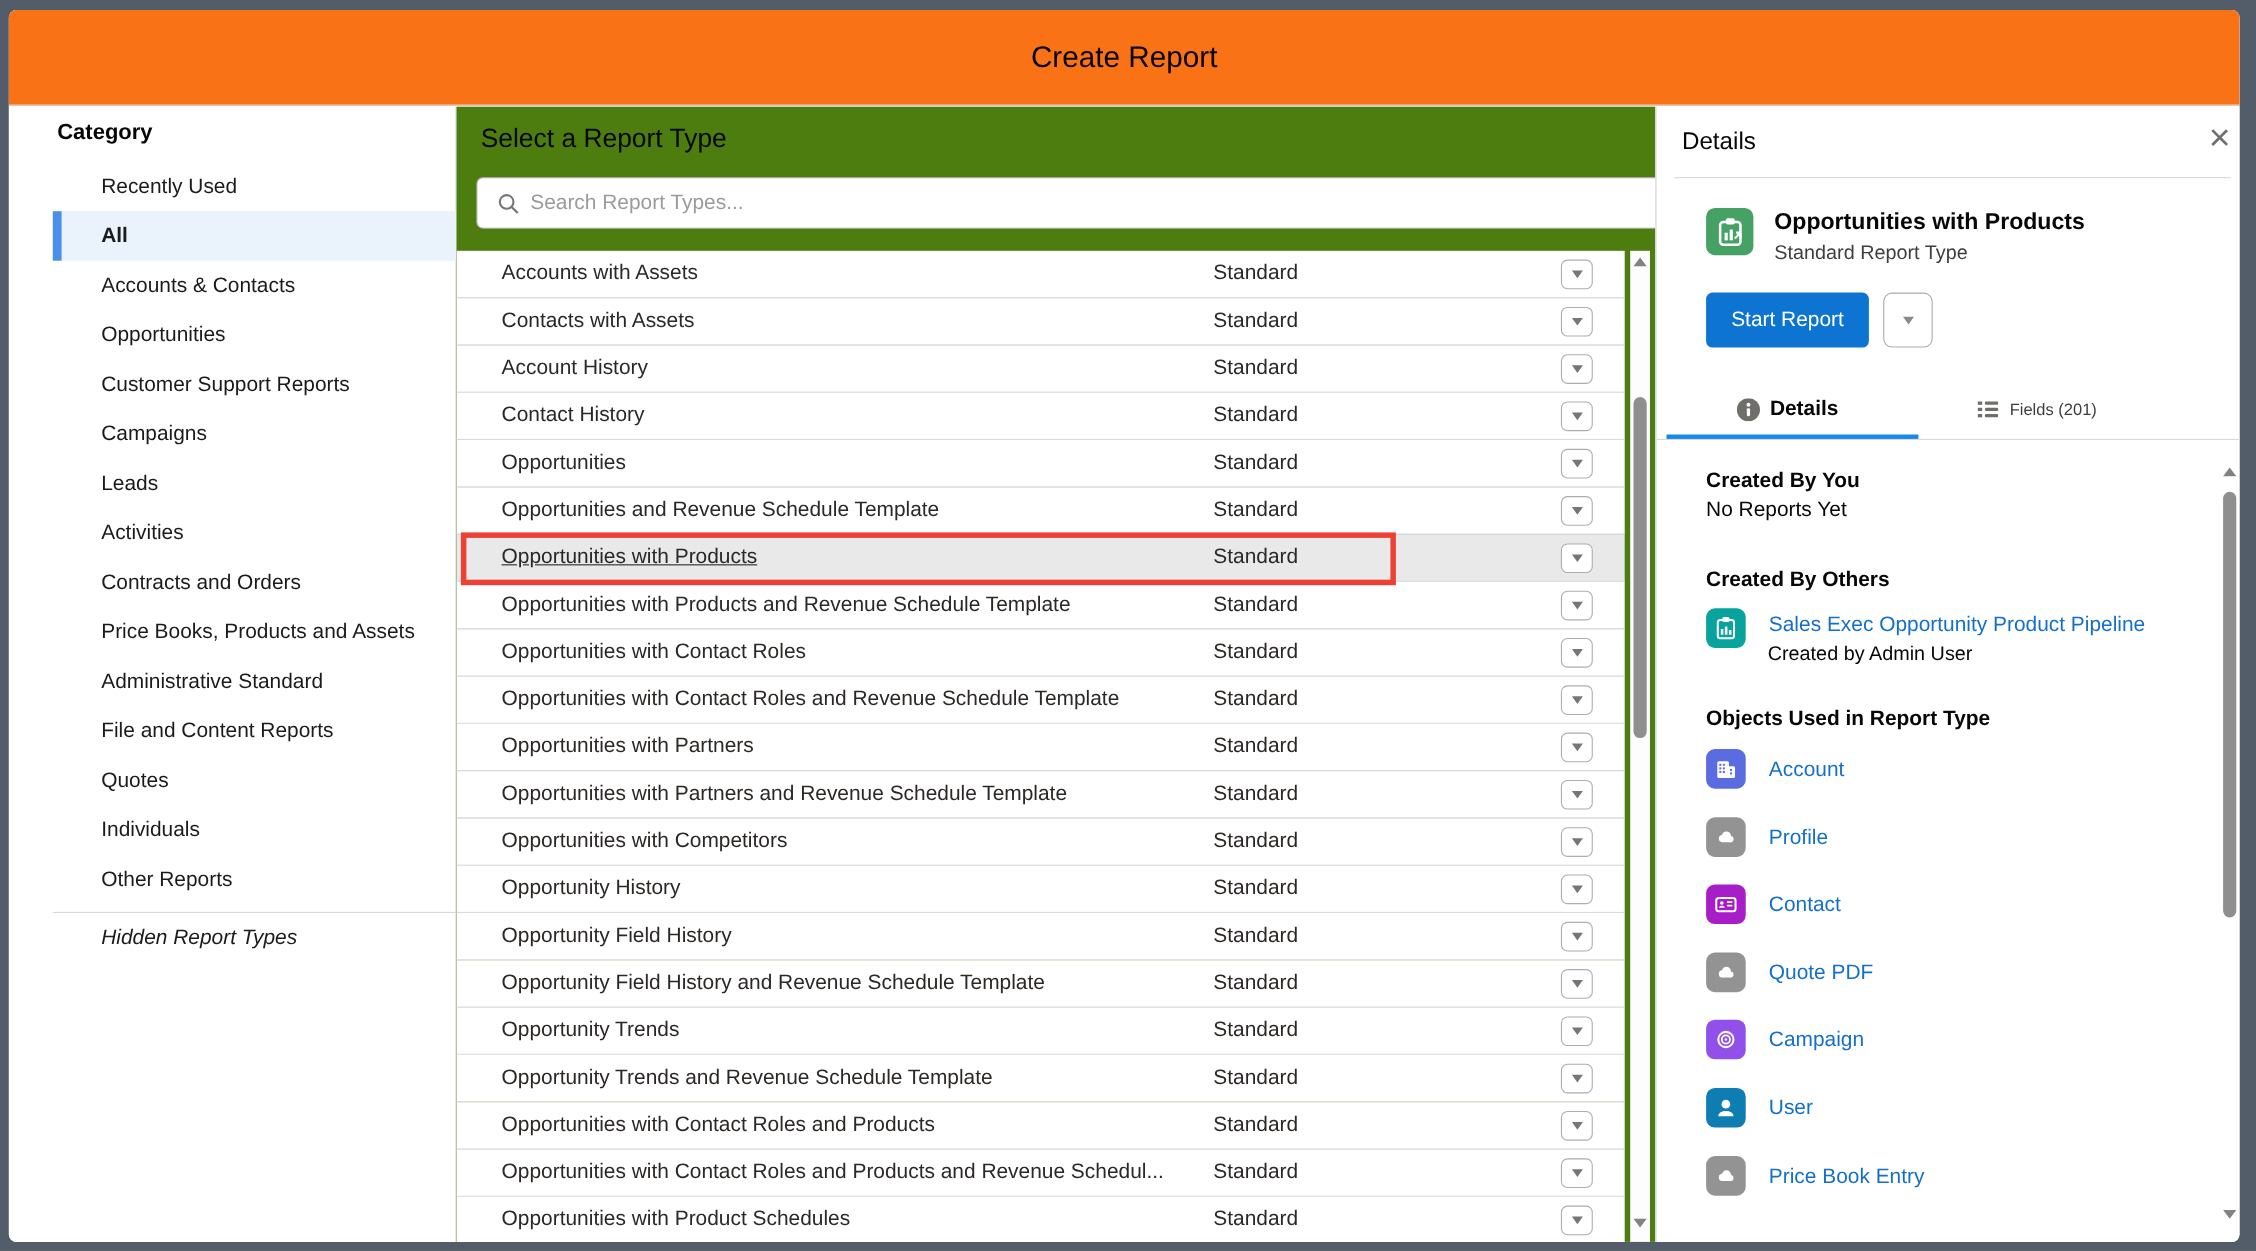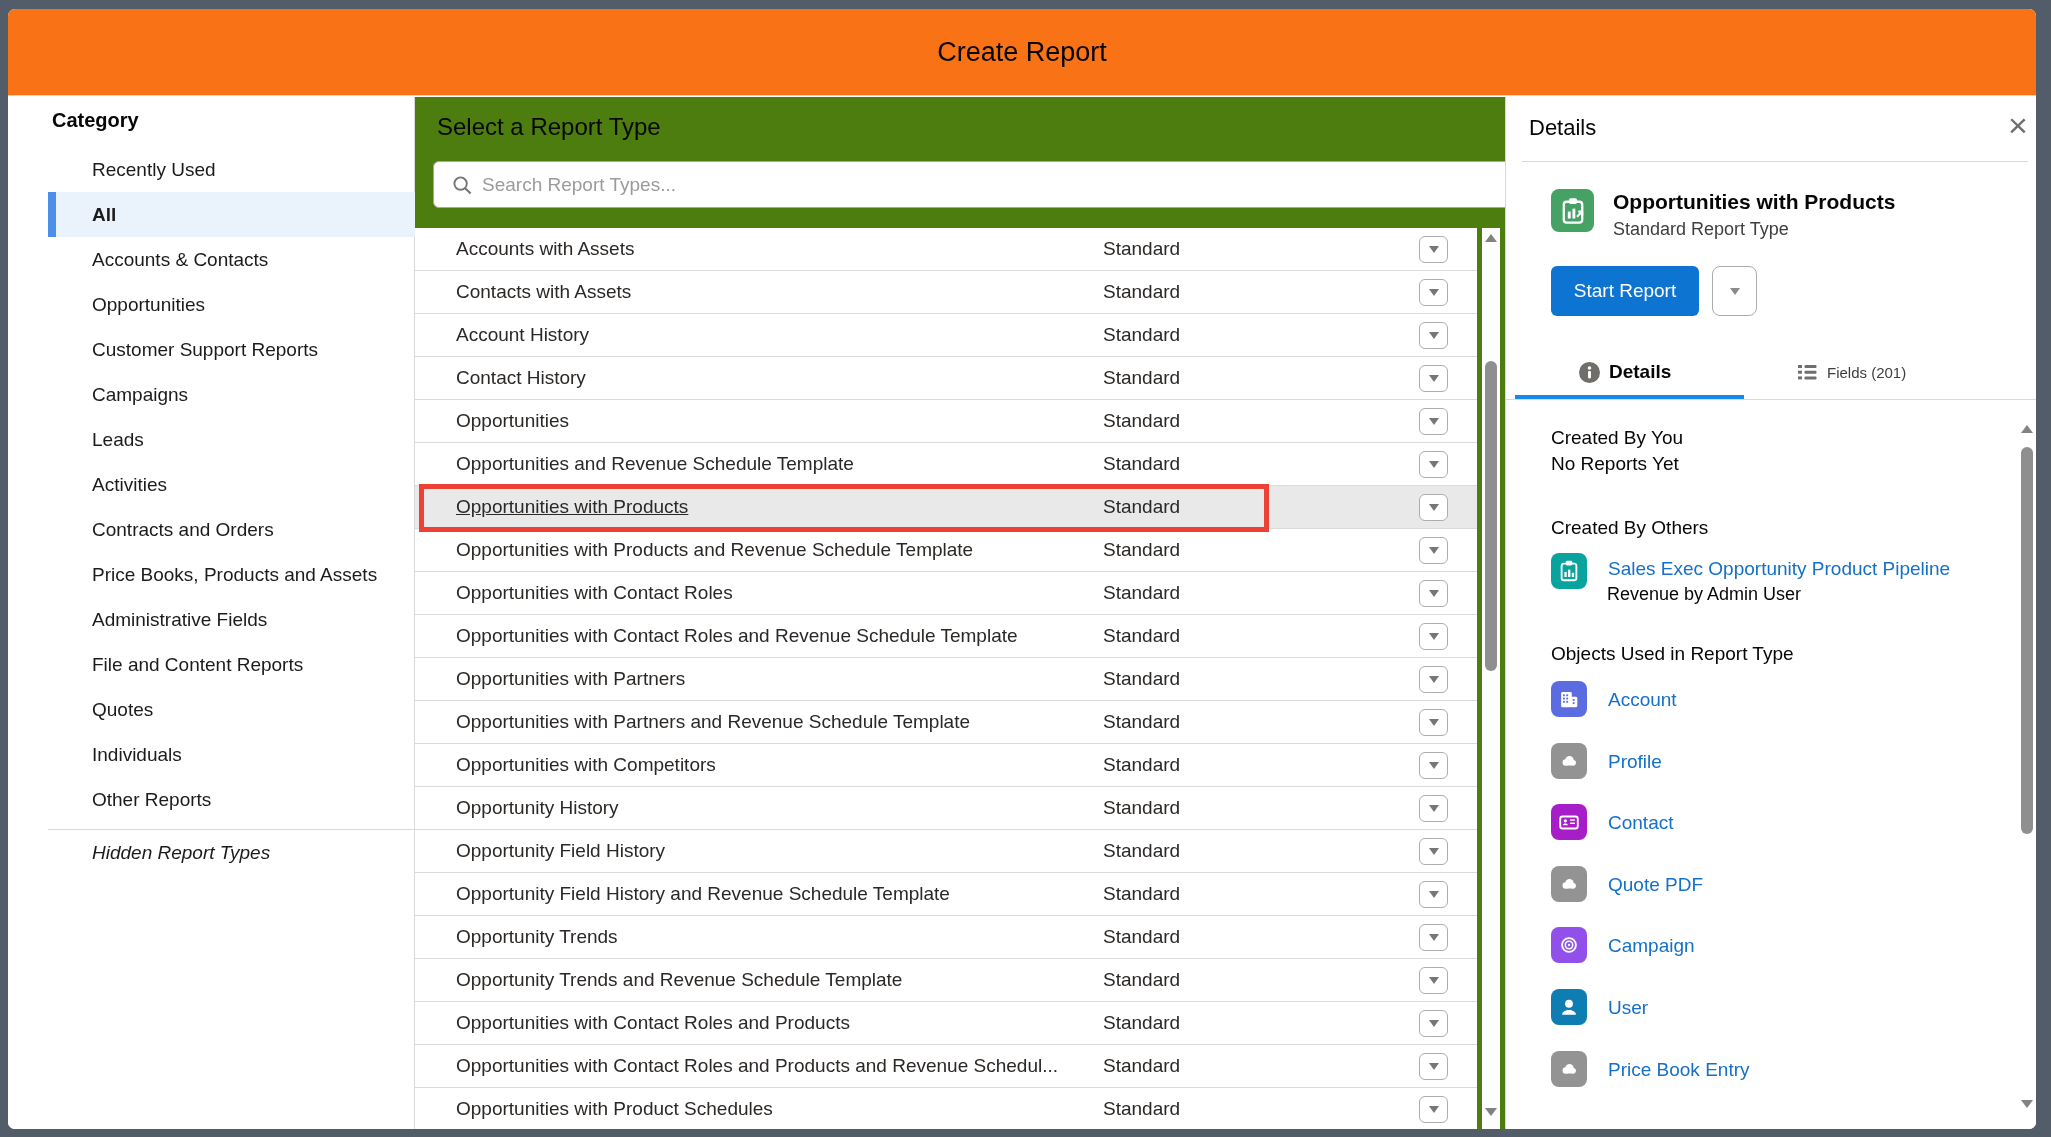--- a/index.html
+++ b/index.html
@@ -90,21 +90,21 @@
 
   .tabs { position:absolute; left:0; top:252px; width:531px; height:50px; }
   .tab { position:absolute; top:0; height:46px; display:flex; align-items:center; gap:9px; cursor:pointer; }
   .tab-details { left:73px; }
   .tab-fields { left:290px; }
   .tab-label-active { font-size:19px; font-weight:bold; color:#080707; }
   .tab-label { font-size:15px; color:#3e3e3c; }
   .tabs-underline { position:absolute; left:9px; top:46px; width:229px; height:5px; background:#1589ee; }
   .tabs-border { position:absolute; left:0; top:50px; width:531px; height:1px; background:#d9d9d9; }
 
-  .sec-head { position:absolute; font-size:19px; font-weight:normal; color:#080707;text-align:right; }
+  .sec-head { position:absolute; font-size:19px; font-weight:bold; color:#080707;text-align:right; }
   .sec-text { position:absolute; font-size:19px; color:#080707; }
   .link { position:absolute; font-size:19px; color:#1470c8; text-decoration:none; cursor:pointer; }
 
   .obj-icon { position:absolute; width:36px; height:36px; border-radius:8px;
               display:flex; align-items:center; justify-content:center; }
 
   
   .panel-scrollbar { position:absolute; left:514px; top:320px; width:16px; height:700px; }
   .panel-scrollbar .arrow-up { position:absolute; left:1px; top:8px; cursor:pointer; }
   .panel-scrollbar .thumb { position:absolute; left:1px; top:30px; width:12px; height:387px;
@@ -138,21 +138,21 @@
           <div>Campaigns</div>
 
           <div>Leads</div>
 
           <div>Activities</div>
 
           <div>Contracts and Orders</div>
 
           <div>Price Books, Products and Assets</div>
 
-          <div>Administrative Fields</div>
+          <div>Administrative Standard</div>
 
           <div>File and Content Reports</div>
 
           <div>Quotes</div>
 
           <div>Individuals</div>
 
           <div>Other Reports</div>
 
           <div>Hidden Report Types</div>
@@ -404,21 +404,21 @@
       <div class="obj-icon" style="left:45px; top:456px; background:#09a39e;">
         <svg width="24" height="24" viewBox="0 0 52 52">
           <rect x="10" y="10" width="32" height="36" rx="5" fill="none" stroke="#fff" stroke-width="4"></rect>
           <rect x="19" y="4" width="14" height="10" rx="3" fill="#fff"></rect>
           <rect x="16" y="28" width="5" height="11" fill="#fff"></rect>
           <rect x="24" y="23" width="5" height="16" fill="#fff"></rect>
           <rect x="32" y="30" width="5" height="9" fill="#fff"></rect>
         </svg>
       </div>
       <a class="link" style="left:102px; top:461px;">Sales Exec Opportunity Product Pipeline</a>
-      <div class="sec-text" style="left:101px; top:487px; font-size:18px;">Revenue by Admin User</div>
+      <div class="sec-text" style="left:101px; top:487px; font-size:18px;">Created by Admin User</div>
 
       <div class="sec-head" style="left:45px; top:546px;">Objects Used in Report Type</div>
 
       <div class="obj-icon" style="left:45px; top:584px; background:#5b6be0;">
         <svg width="24" height="24" viewBox="0 0 52 52">
           <rect x="9" y="11" width="23" height="33" rx="3" fill="#fff"></rect>
           <rect x="29" y="21" width="15" height="23" rx="3" fill="#fff"></rect>
           <g fill="#5b6be0">
             <rect x="13" y="16" width="4" height="4"></rect>
               <rect x="20" y="16" width="4" height="4"></rect>

